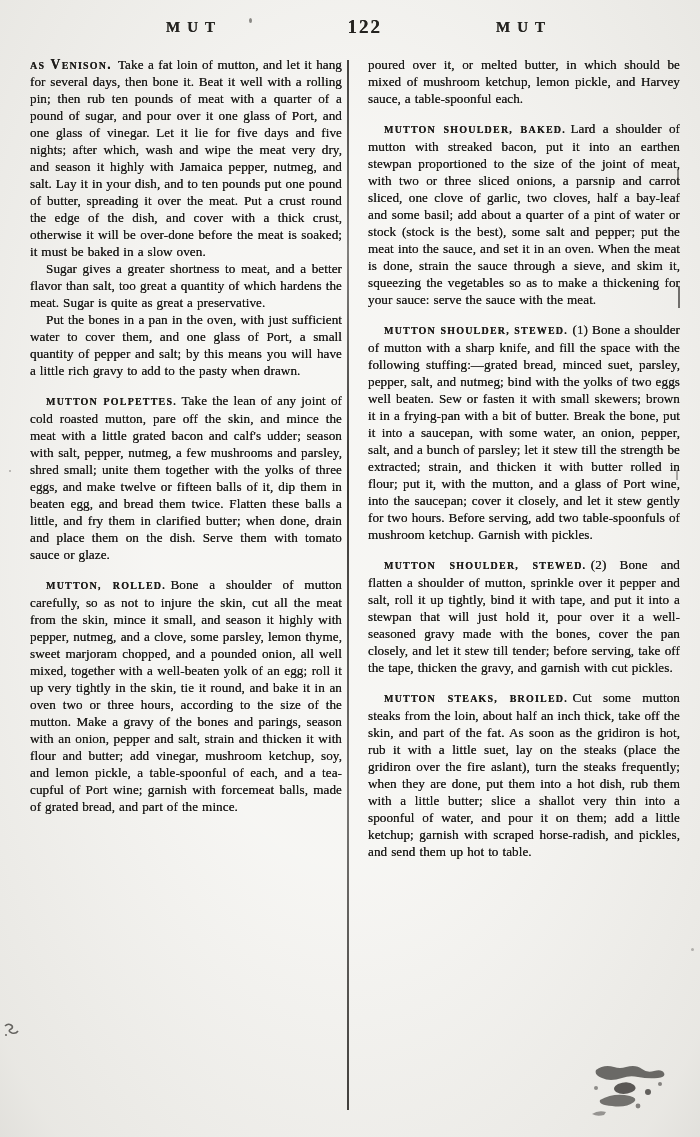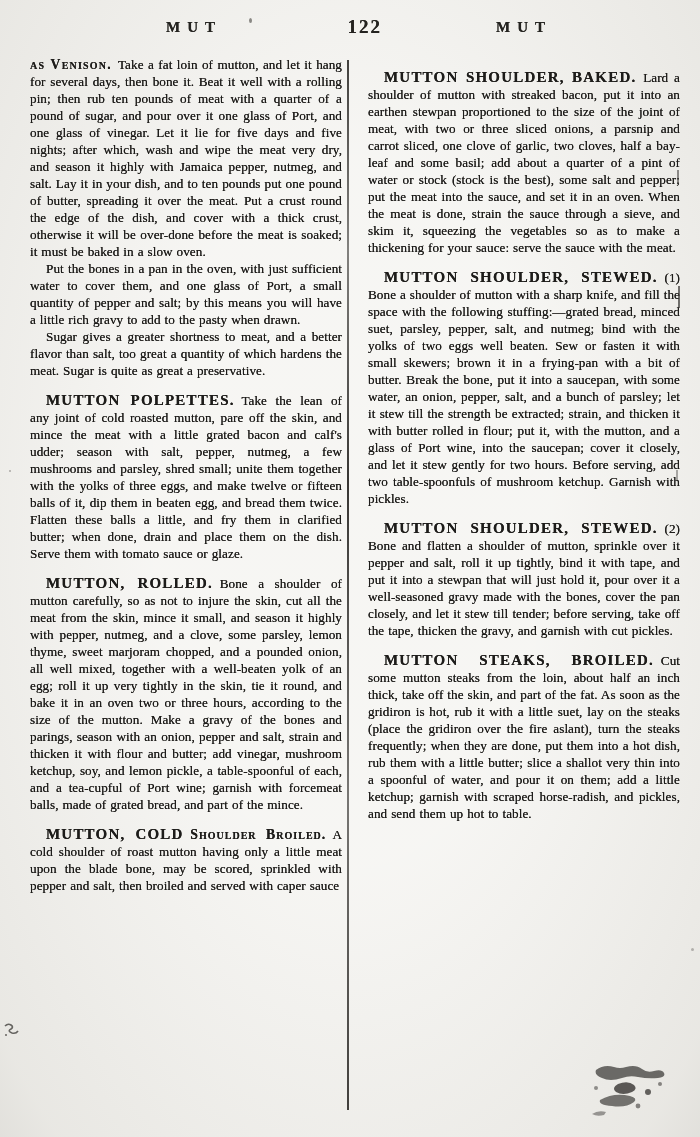--- a/index.html
+++ b/index.html
@@ -35,21 +35,21 @@
     width:312px;
     text-align:justify;
     font-size:13.2px;line-height:17px;
     letter-spacing:0.05px;word-spacing:0.6px;
     text-shadow:0 0 0.35px rgba(25,23,20,0.9);
   }
   .col p{margin:0;}
   p.indent{text-indent:16px;}
   p.gap{margin-top:13px;}
   .rh{ 
-    font-size:15px;font-weight:700;letter-spacing:1.2px;
+    font-size:10px;font-weight:700;letter-spacing:1.2px;
     margin-right:0.45em;white-space:normal;
   }
   .rh-sc{ 
     font-variant:small-caps;font-weight:700;font-size:13.8px;
     letter-spacing:1px;margin-right:0.45em;
   }
   .lead-sc{ 
     font-variant:small-caps;font-weight:600;font-size:13.6px;
     letter-spacing:1.2px;margin-right:0.45em;
   }
@@ -83,28 +83,28 @@
     <span class="pagenum">122</span>
     <span class="catchword right">MUT</span>
   </div>
 
   <div class="divider"></div>
 
   <div class="columns">
 
     <div class="col">
       <p><span class="lead-sc">as Venison.</span><span>Take a fat loin of mutton, and let it hang for several days, then bone it. Beat it well with a rolling pin; then rub ten pounds of meat with a quarter of a pound of sugar, and pour over it one glass of Port, and one glass of vinegar. Let it lie for five days and five nights; after which, wash and wipe the meat very dry, and season it highly with Jamaica pepper, nutmeg, and salt. Lay it in your dish, and to ten pounds put one pound of butter, spreading it over the meat. Put a crust round the edge of the dish, and cover with a thick crust, otherwise it will be over-done before the meat is soaked; it must be baked in a slow oven.</span></p>
+      <p class="indent"><span>Sugar gives a greater shortness to meat, and a better flavor than salt, too great a quantity of which hardens the meat. Sugar is quite as great a preservative.</span></p>
       <p class="indent"><span>Put the bones in a pan in the oven, with just sufficient water to cover them, and one glass of Port, a small quantity of pepper and salt; by this means you will have a little rich gravy to add to the pasty when drawn.</span></p>
-      <p class="indent"><span>Sugar gives a greater shortness to meat, and a better flavor than salt, too great a quantity of which hardens the meat. Sugar is quite as great a preservative.</span></p>
       <p class="indent gap"><span class="rh">MUTTON POLPETTES.</span><span>Take the lean of any joint of cold roasted mutton, pare off the skin, and mince the meat with a little grated bacon and calf's udder; season with salt, pepper, nutmeg, a few mushrooms and parsley, shred small; unite them together with the yolks of three eggs, and make twelve or fifteen balls of it, dip them in beaten egg, and bread them twice. Flatten these balls a little, and fry them in clarified butter; when done, drain and place them on the dish. Serve them with tomato sauce or glaze.</span></p>
       <p class="indent gap"><span class="rh">MUTTON, ROLLED.</span><span>Bone a shoulder of mutton carefully, so as not to injure the skin, cut all the meat from the skin, mince it small, and season it highly with pepper, nutmeg, and a clove, some parsley, lemon thyme, sweet marjoram chopped, and a pounded onion, all well mixed, together with a well-beaten yolk of an egg; roll it up very tightly in the skin, tie it round, and bake it in an oven two or three hours, according to the size of the mutton. Make a gravy of the bones and parings, season with an onion, pepper and salt, strain and thicken it with flour and butter; add vinegar, mushroom ketchup, soy, and lemon pickle, a table-spoonful of each, and a tea-cupful of Port wine; garnish with forcemeat balls, made of grated bread, and part of the mince.</span></p>
-      <p class="indent gap"><span class="rh">MUTTON, COLD</span><span class="rh-sc">Shoulder Broiled.</span><span>A cold shoulder of roast mutton having only a little meat upon the blade bone, may be scored, sprinkled with pepper and salt, then broiled and served with caper sauce</span></p>
     </div>
 
     <div class="col">
+      <p><span>poured over it, or melted butter, in which should be mixed of mushroom ketchup, lemon pickle, and Harvey sauce, a table-spoonful each.</span></p>
       <p class="indent gap"><span class="rh">MUTTON SHOULDER, BAKED.</span><span>Lard a shoulder of mutton with streaked bacon, put it into an earthen stewpan proportioned to the size of the joint of meat, with two or three sliced onions, a parsnip and carrot sliced, one clove of garlic, two cloves, half a bay-leaf and some basil; add about a quarter of a pint of water or stock (stock is the best), some salt and pepper; put the meat into the sauce, and set it in an oven. When the meat is done, strain the sauce through a sieve, and skim it, squeezing the vegetables so as to make a thickening for your sauce: serve the sauce with the meat.</span></p>
       <p class="indent gap"><span class="rh">MUTTON SHOULDER, STEWED.</span><span>(1) Bone a shoulder of mutton with a sharp knife, and fill the space with the following stuffing:—grated bread, minced suet, parsley, pepper, salt, and nutmeg; bind with the yolks of two eggs well beaten. Sew or fasten it with small skewers; brown it in a frying-pan with a bit of butter. Break the bone, put it into a saucepan, with some water, an onion, pepper, salt, and a bunch of parsley; let it stew till the strength be extracted; strain, and thicken it with butter rolled in flour; put it, with the mutton, and a glass of Port wine, into the saucepan; cover it closely, and let it stew gently for two hours. Before serving, add two table-spoonfuls of mushroom ketchup. Garnish with pickles.</span></p>
       <p class="indent gap"><span class="rh">MUTTON SHOULDER, STEWED.</span><span>(2) Bone and flatten a shoulder of mutton, sprinkle over it pepper and salt, roll it up tightly, bind it with tape, and put it into a stewpan that will just hold it, pour over it a well-seasoned gravy made with the bones, cover the pan closely, and let it stew till tender; before serving, take off the tape, thicken the gravy, and garnish with cut pickles.</span></p>
       <p class="indent gap"><span class="rh">MUTTON STEAKS, BROILED.</span><span>Cut some mutton steaks from the loin, about half an inch thick, take off the skin, and part of the fat. As soon as the gridiron is hot, rub it with a little suet, lay on the steaks (place the gridiron over the fire aslant), turn the steaks frequently; when they are done, put them into a hot dish, rub them with a little butter; slice a shallot very thin into a spoonful of water, and pour it on them; add a little ketchup; garnish with scraped horse-radish, and pickles, and send them up hot to table.</span></p>
     </div>
 
   </div>
 
   <svg class="margin-mark" width="18" height="16" viewBox="0 0 18 16">
     <path d="M2 4 q3 -3 6 -1 q3 2 0 4 q-4 2 1 4 q4 1 6 -2" fill="none" stroke="#3a3835" stroke-width="1.6"></path>

